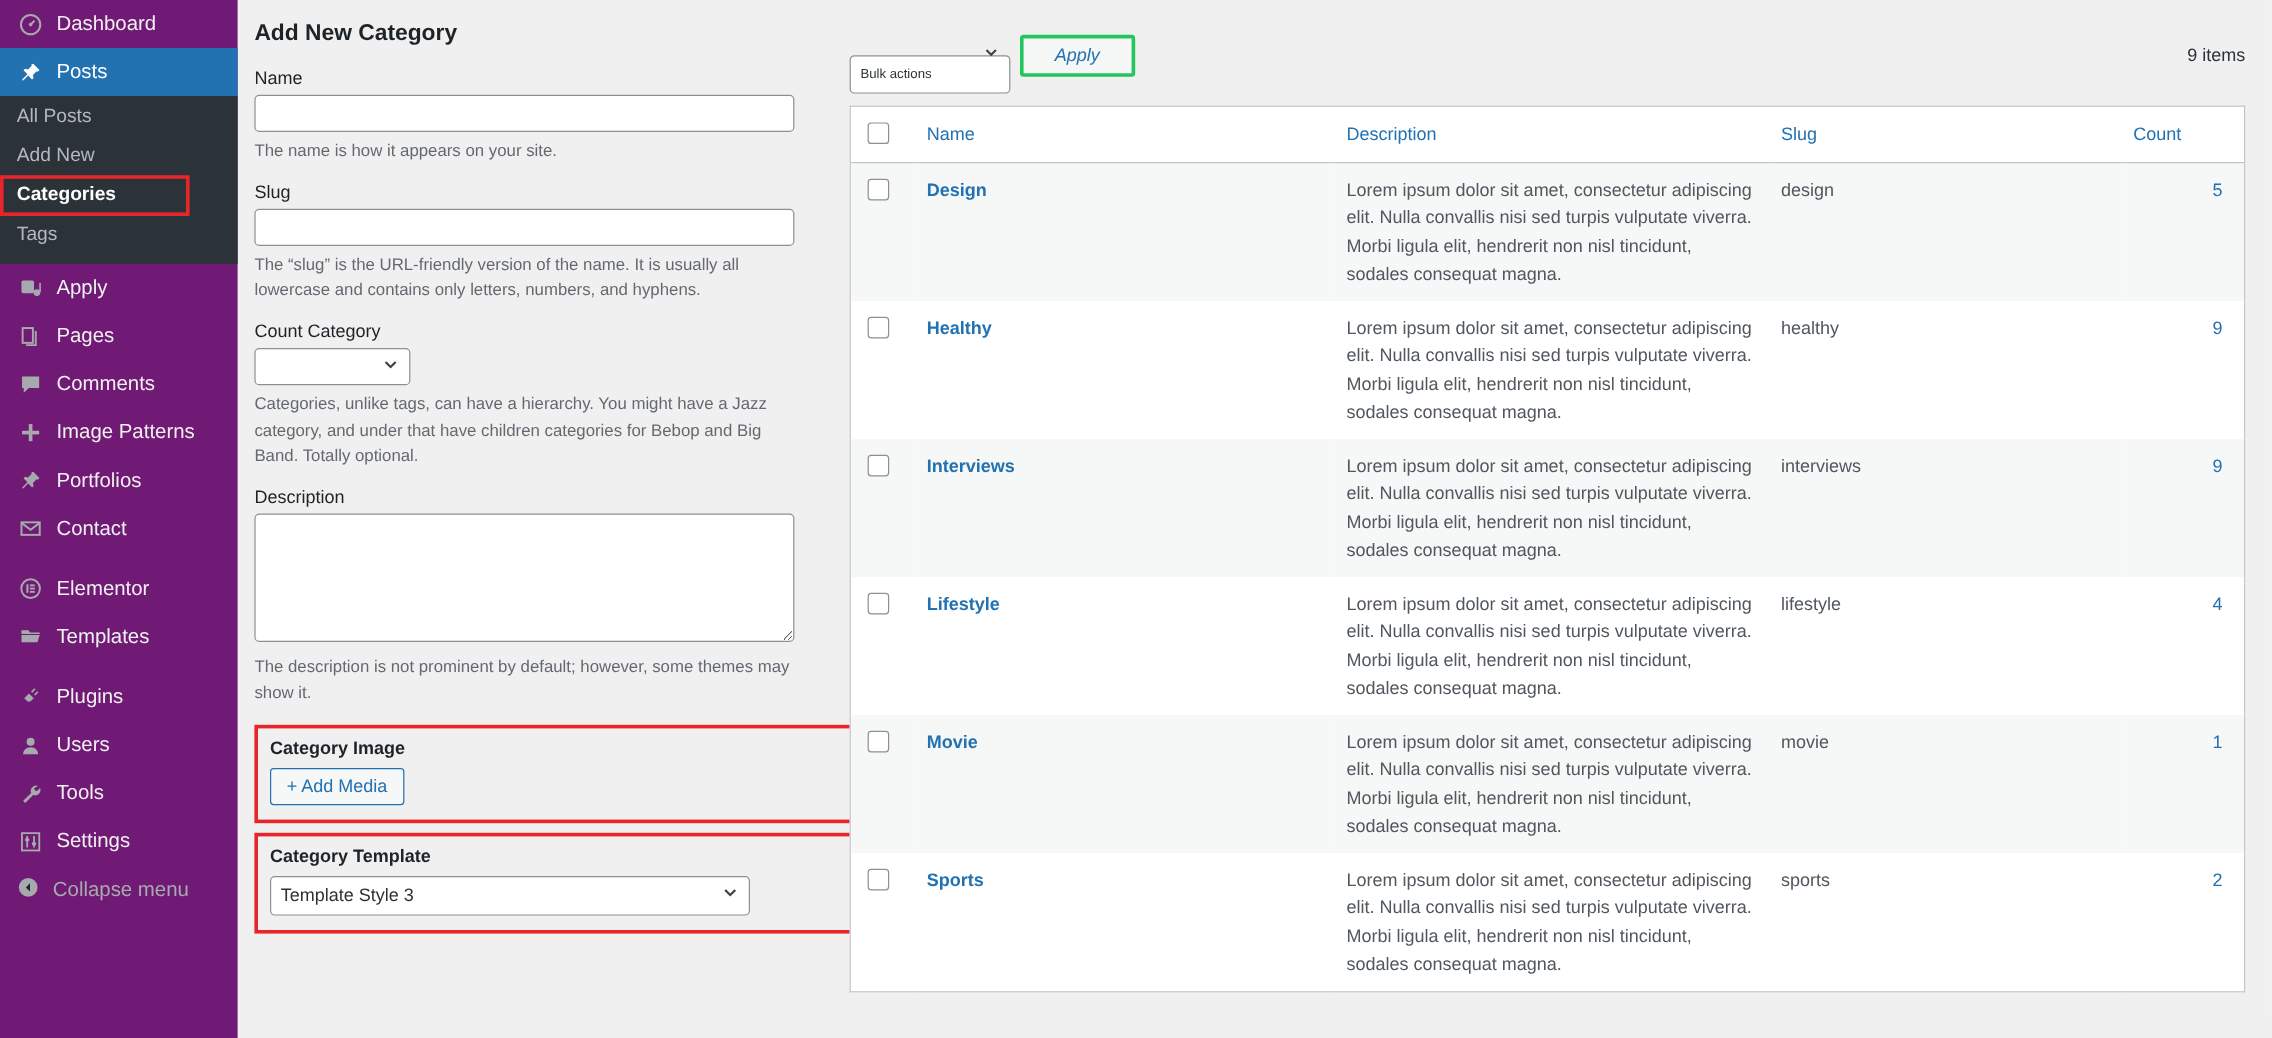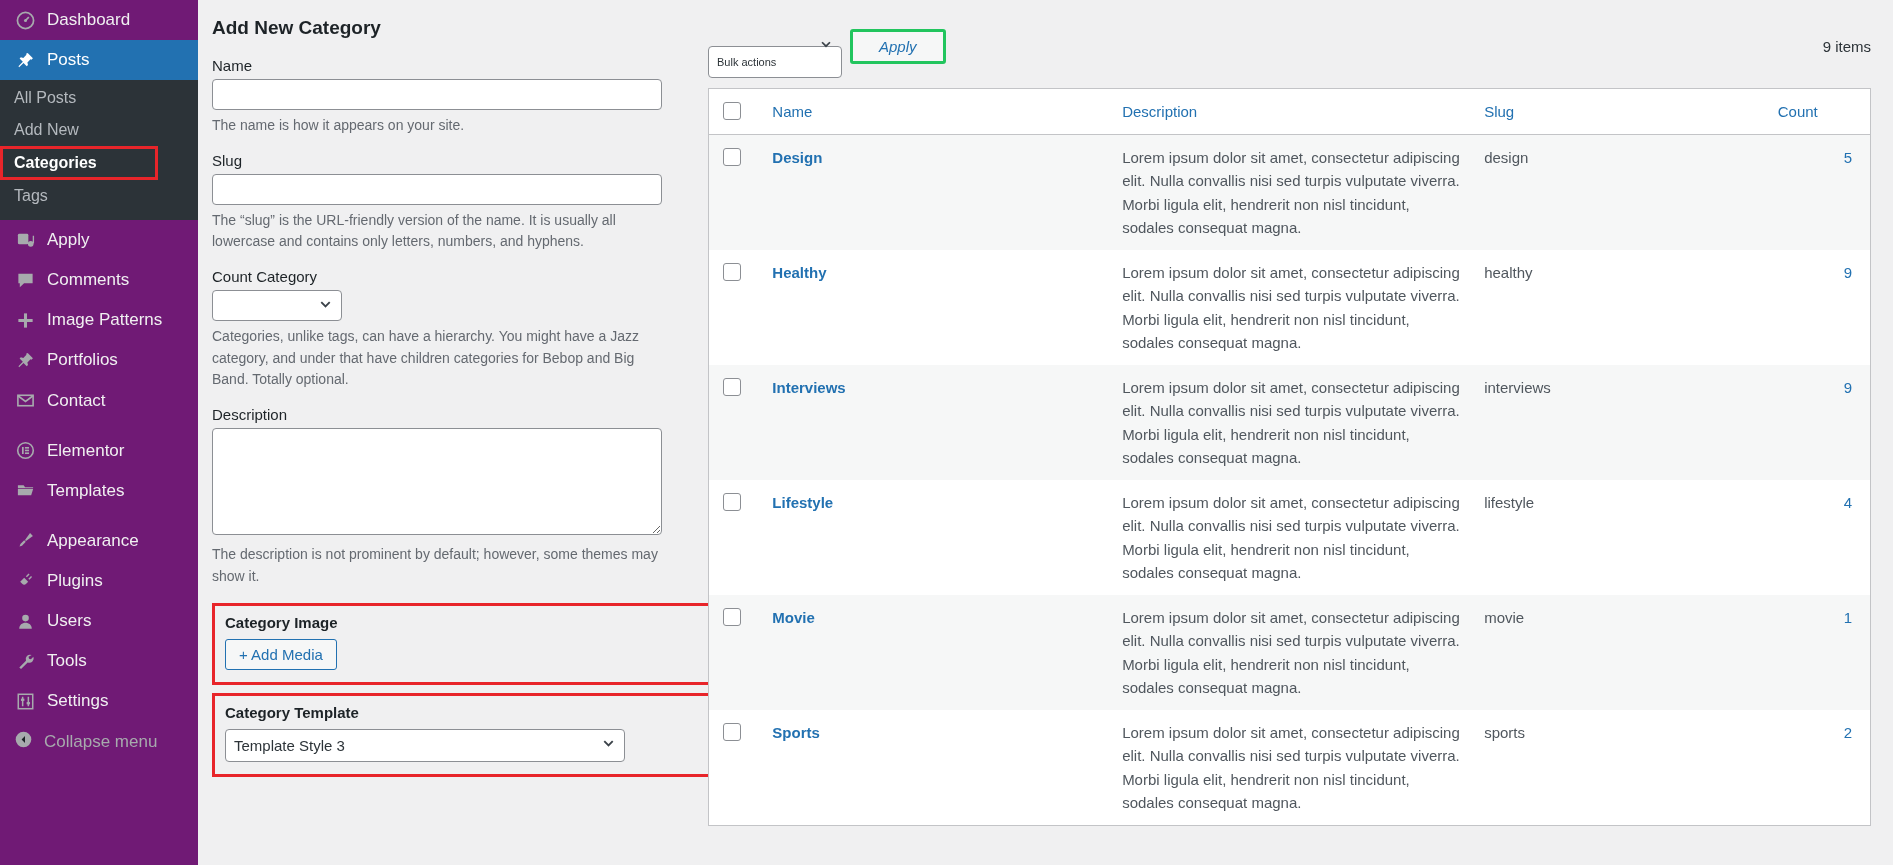--- a/index.html
+++ b/index.html
@@ -245,20 +245,29 @@
       <span class="mi-icon">
         <svg width="19" height="19" viewBox="0 0 20 20" fill="currentColor">
             <rect x="2" y="3" width="11" height="11" rx="1.5"></rect>
             <circle cx="15.5" cy="13.5" r="3"></circle>
             <rect x="17.6" y="5" width="1.4" height="8"></rect>
           </svg>
       </span>
       <span>Apply</span>
     </div>
 
+    <div class="menu-item">
+      <span class="mi-icon">
+        <svg width="19" height="19" viewBox="0 0 20 20" fill="none" stroke="currentColor" stroke-width="1.7">
+            <rect x="3" y="2.5" width="9" height="13"></rect>
+            <path d="M14.5 5v12.5H6"></path>
+          </svg>
+      </span>
+      <span>Pages</span>
+    </div>
 
     <div class="menu-item">
       <span class="mi-icon">
         <svg width="19" height="19" viewBox="0 0 20 20" fill="currentColor">
             <path d="M2.5 3h15v10h-9l-4.5 4.2V13h-1.5z"></path>
           </svg>
       </span>
       <span>Comments</span>
     </div>
 
@@ -311,29 +320,20 @@
         <svg width="19" height="19" viewBox="0 0 20 20" fill="currentColor">
             <path d="M2 4.5h6l1.6 2H18v1.2H2z"></path>
             <path d="M2 8.5h16l-2 6.5H2z"></path>
           </svg>
       </span>
       <span>Templates</span>
     </div>
 
     <div class="menu-sep"></div>
 
-    <div class="menu-item">
-      <span class="mi-icon">
-        <svg width="19" height="19" viewBox="0 0 20 20" fill="currentColor">
-            <path d="M14.8 2.2l3 3-7.3 5.3-1-1z"></path>
-            <path d="M8.6 9.7l1.7 1.7-4 4-2.6 1 1-2.6z"></path>
-          </svg>
-      </span>
-      <span>Appearance</span>
-    </div>
 
     <div class="menu-item">
       <span class="mi-icon">
         <svg width="19" height="19" viewBox="0 0 20 20" fill="currentColor">
             <path d="M4.4 11.4l4.2-4.2 4.2 4.2-2.1 2.1a3 3 0 01-4.2 0z"></path>
             <rect x="11.6" y="2.6" width="1.5" height="4" transform="rotate(45 12.3 4.6)"></rect>
             <rect x="14.2" y="5.2" width="1.5" height="4" transform="rotate(45 15 7.2)"></rect>
           </svg>
       </span>
       <span>Plugins</span>

